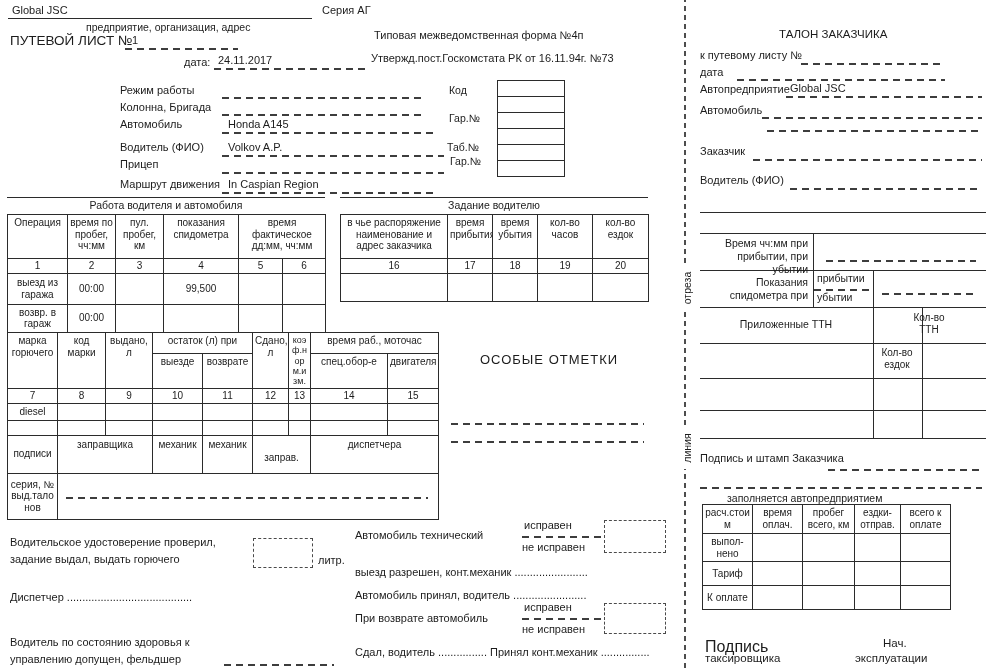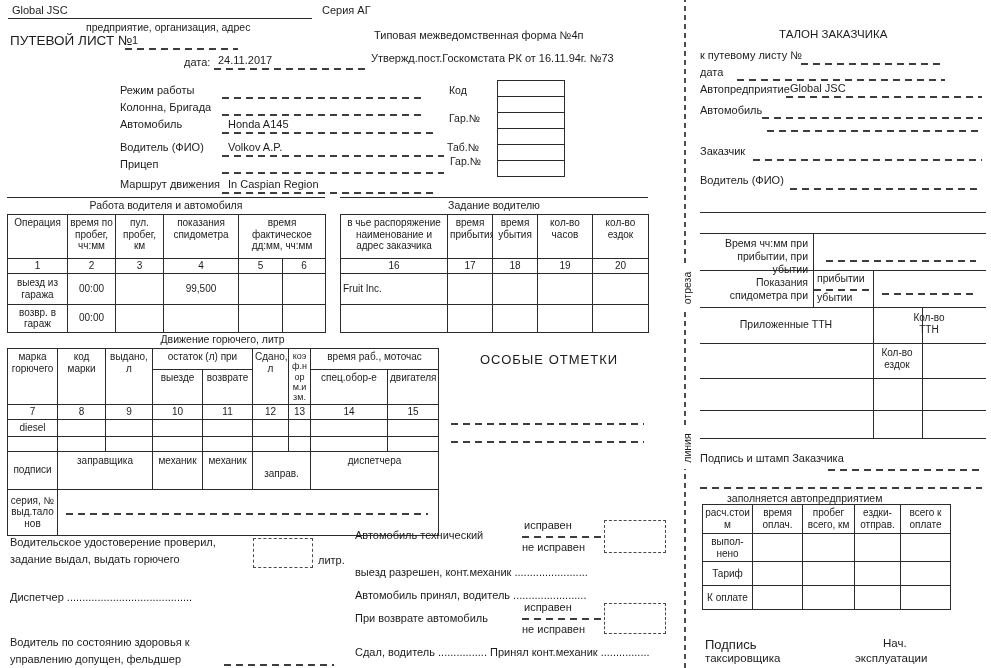--- a/index.html
+++ b/index.html
@@ -156,40 +156,32 @@
         <td>кол-во часов</td>
         <td>кол-во ездок</td>
       </tr>
       <tr style="height:14px">
         <td>16</td>
         <td>17</td>
         <td>18</td>
         <td>19</td>
         <td>20</td>
       </tr>
-      <tr style="height:31px">
-        <td style="text-align:left;">Fruit Inc.</td>
-        <td></td>
-        <td></td>
-        <td></td>
-        <td></td>
-      </tr>
       <tr style="height:28px">
         <td></td>
         <td></td>
         <td></td>
         <td></td>
         <td></td>
       </tr>
     </tbody>
       </table>
   </div>
 
   <div class="tbl-wrap" style="left:7px;top:332px;width:431px;">
-    <div class="tbl-title" style="border-top:none;">Движение горючего, литр</div>
     <table class="grid">
       <colgroup>
           <col style="width:50px">
           <col style="width:48px">
           <col style="width:47px">
           <col style="width:50px">
           <col style="width:50px">
           <col style="width:36px">
           <col style="width:22px">
           <col style="width:77px">
@@ -372,18 +364,18 @@
         <td>К оплате</td>
         <td></td>
         <td></td>
         <td></td>
         <td></td>
       </tr>
     </tbody>
       </table>
   </div>
 
-  <div class="t" style="left:705px;top:637px;font-size:13px;">Подпись</div>
+  <div class="t" style="left:705px;top:637px;font-size:16px;">Подпись</div>
   <div class="t" style="left:705px;top:652px;font-size:11.5px;">таксировщика</div>
   <div class="t" style="left:855px;top:637px;font-size:11.5px;padding-left:28px;">Нач.</div>
   <div class="t" style="left:855px;top:652px;font-size:11.5px;">эксплуатации</div>
 
 </div>
 
 </body></html>

